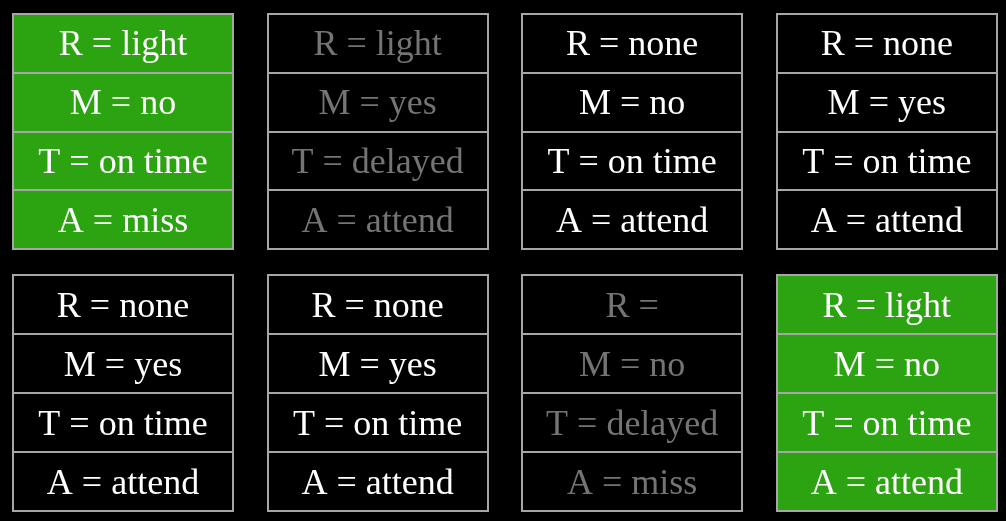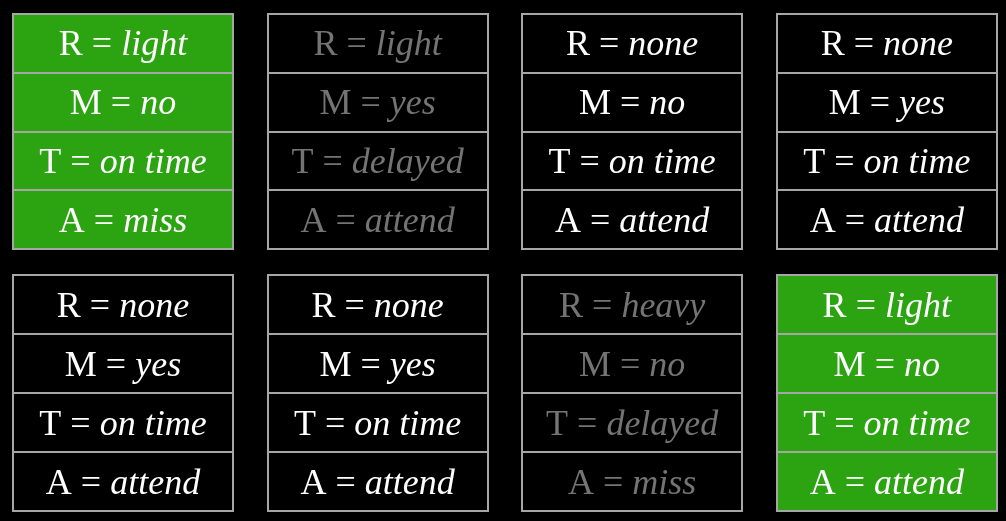--- a/index.html
+++ b/index.html
@@ -40,21 +40,21 @@
     display: flex;
     align-items: center;
     justify-content: center;
     gap: 9px;
     font-size: 36px;
     line-height: 1;
   }
   .row + .row {
     border-top: 2px solid var(--border, #a6a6a6);
   }
-  .val { font-style: italic; }
+  .val { }
 </style>
 </head>
 <body style="background: rgb(0, 0, 0);">
 
 <div class="grid">
 
   <div class="card highlighted">
     <div class="row">
       <span class="var">R</span>
         <span class="eq">=</span>
@@ -189,21 +189,20 @@
       <span class="var">A</span>
         <span class="eq">=</span>
         <span class="val">attend</span>
     </div>
   </div>
 
   <div class="card dimmed">
     <div class="row">
       <span class="var">R</span>
         <span class="eq">=</span>
-        <span class="val">heavy</span>
     </div>
     <div class="row">
       <span class="var">M</span>
         <span class="eq">=</span>
         <span class="val">no</span>
     </div>
     <div class="row">
       <span class="var">T</span>
         <span class="eq">=</span>
         <span class="val">delayed</span>

